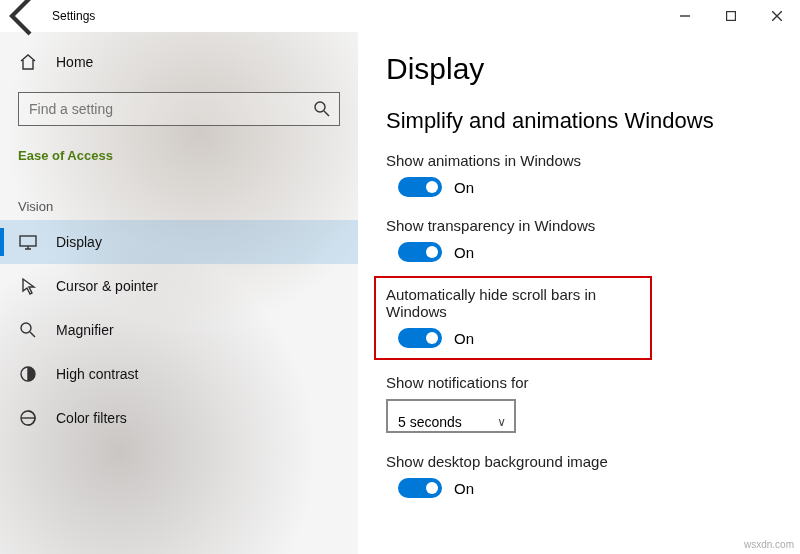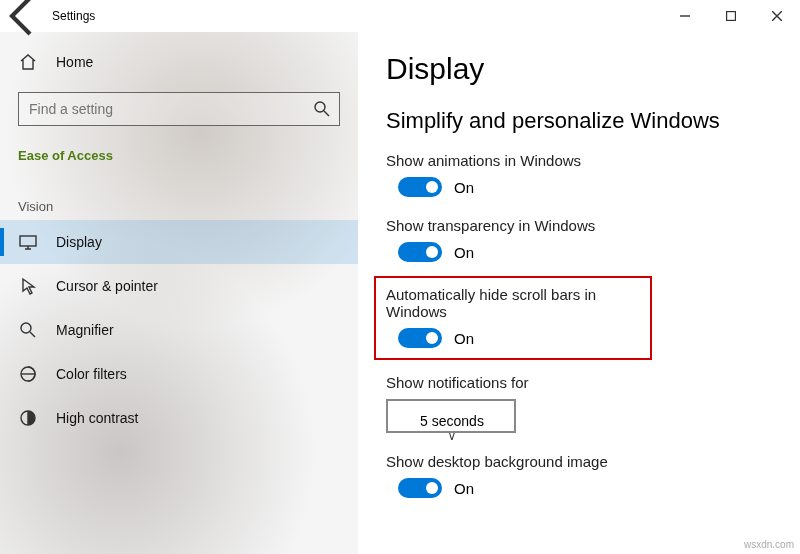--- a/index.html
+++ b/index.html
@@ -37,21 +37,21 @@
 h2 { font-size: 22px; font-weight: 400; margin-bottom: 18px; }
 .item { margin-bottom: 20px; }
 .item-label { font-size: 15px; color: #222; margin-bottom: 8px; }
 .toggle-row { display: flex; align-items: center; gap: 12px; padding-left: 12px; }
 .toggle { width: 44px; height: 20px; border-radius: 10px; background: #0078d7; position: relative; }
 .toggle::after { content: ""; width: 12px; height: 12px; background: #fff; border-radius: 50%; position: absolute; right: 4px; top: 4px; }
 .toggle-text { font-size: 15px; }
 
 .highlight { border: 2px solid #cc0000; padding: 8px 12px 10px 10px; margin: -6px 0 14px -12px; width: 278px; }
 
-.select { border: 2px solid #888; height: 34px; width: 130px; display: flex; align-items: center; padding: 12px 8px 0 10px; font-size: 14px; justify-content: space-between; flex-direction: column; }
+.select { border: 2px solid #888; height: 34px; width: 130px; display: flex; align-items: center; padding: 12px 8px 0 10px; font-size: 14px; justify-content: space-between; }
 .chev { font-size: 12px; color: #444; }
 
 .watermark { position: absolute; right: 6px; bottom: 4px; font-size: 10px; color: #aaa; z-index: 5; }
 svg { stroke: #333; stroke-width: 1.4; fill: none; }
 </style>
 </head>
 <body>
 
 <div class="titlebar">
   <div class="back">
@@ -132,43 +132,43 @@
             <path d="M12 12 L17 17"></path>
           </svg>
       </span>
       <span>Magnifier</span>
     </div>
 
     <div class="nav-row">
       <span class="ic">
         <svg viewBox="0 0 20 20">
             <circle cx="10" cy="10" r="7"></circle>
+            <path d="M10 3 V17"></path>
+            <path d="M10 3 A7 7 0 0 1 10 17" fill="#333" stroke="none"></path>
+          </svg>
+      </span>
+      <span>High contrast</span>
+    </div>
+
+    <div class="nav-row">
+      <span class="ic">
+        <svg viewBox="0 0 20 20">
+            <circle cx="10" cy="10" r="7"></circle>
             <path d="M10 3 A7 7 0 0 1 10 17"></path>
             <path d="M3 10 H17"></path>
           </svg>
       </span>
       <span>Color filters</span>
     </div>
 
-    <div class="nav-row">
-      <span class="ic">
-        <svg viewBox="0 0 20 20">
-            <circle cx="10" cy="10" r="7"></circle>
-            <path d="M10 3 V17"></path>
-            <path d="M10 3 A7 7 0 0 1 10 17" fill="#333" stroke="none"></path>
-          </svg>
-      </span>
-      <span>High contrast</span>
-    </div>
-
   </div>
 
   <div class="content">
     <h1>Display</h1>
-    <h2>Simplify and personalize Windows</h2>
+    <h2>Simplify and animations Windows</h2>
 
     <div class="item">
       <div class="item-label">Show animations in Windows</div>
       <div class="toggle-row">
         <div class="toggle"></div>
         <div class="toggle-text">On</div>
       </div>
     </div>
 
     <div class="item">

